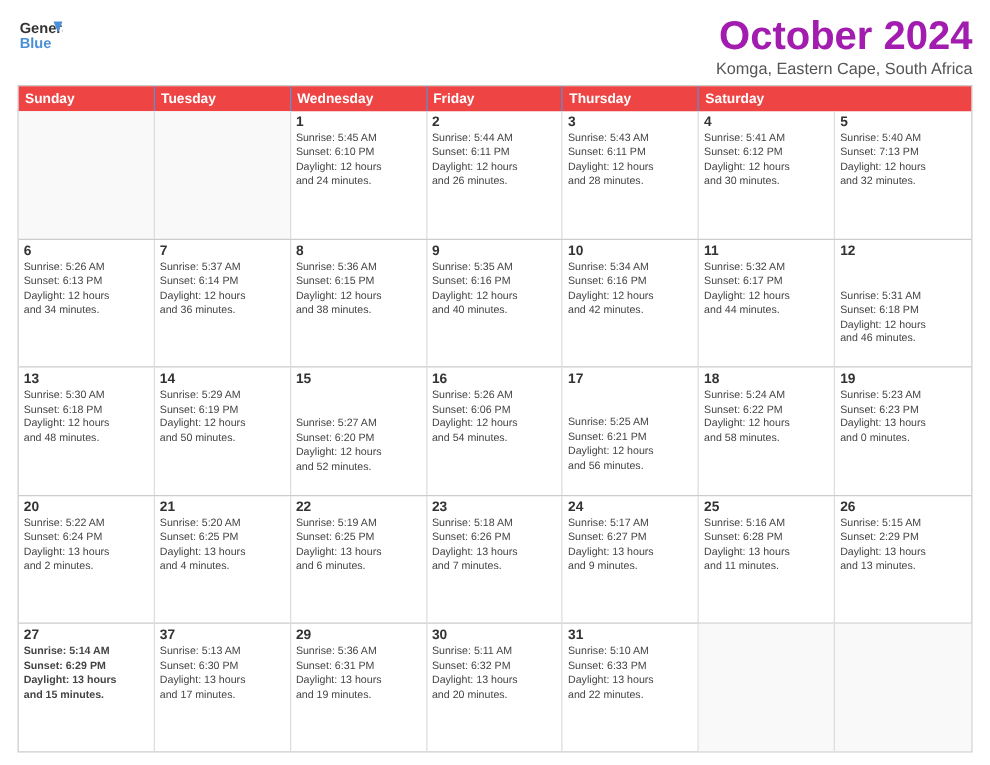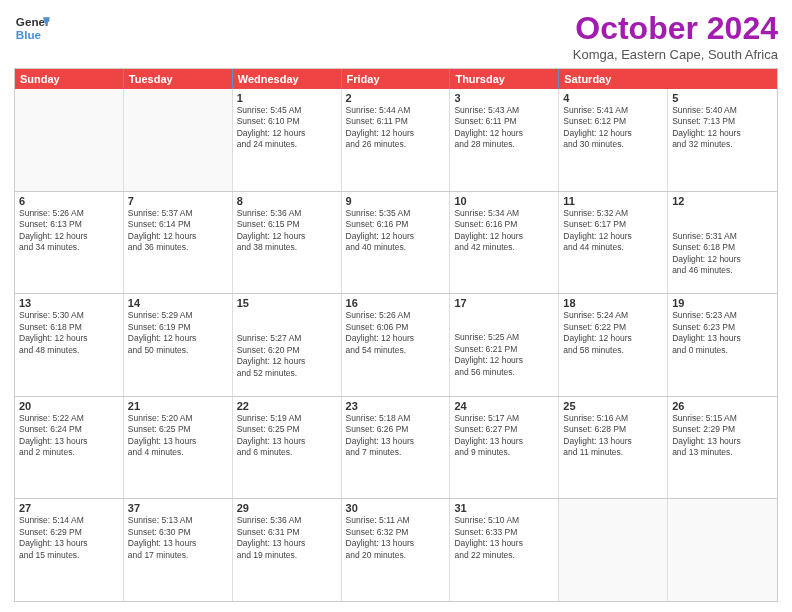--- a/index.html
+++ b/index.html
@@ -315,21 +315,21 @@
             <span class="day-num">26</span>
             <div class="day-info" style="white-space: pre-line;">Sunrise: 5:15 AM
 Sunset: 2:29 PM
 Daylight: 13 hours
 and 13 minutes.</div>
           </div>
         </div>
         <div class="cal-row">
           <div class="cal-cell">
             <span class="day-num">27</span>
-            <div class="day-info" style="white-space: pre-line;">Sunrise: 5:14 AM
+            <div class="day-info" style="white-space: pre-line; font-weight: bold;">Sunrise: 5:14 AM
 Sunset: 6:29 PM
 Daylight: 13 hours
 and 15 minutes.</div>
           </div>
           <div class="cal-cell">
             <span class="day-num">37</span>
             <div class="day-info" style="white-space: pre-line;">Sunrise: 5:13 AM
 Sunset: 6:30 PM
 Daylight: 13 hours
 and 17 minutes.</div>

